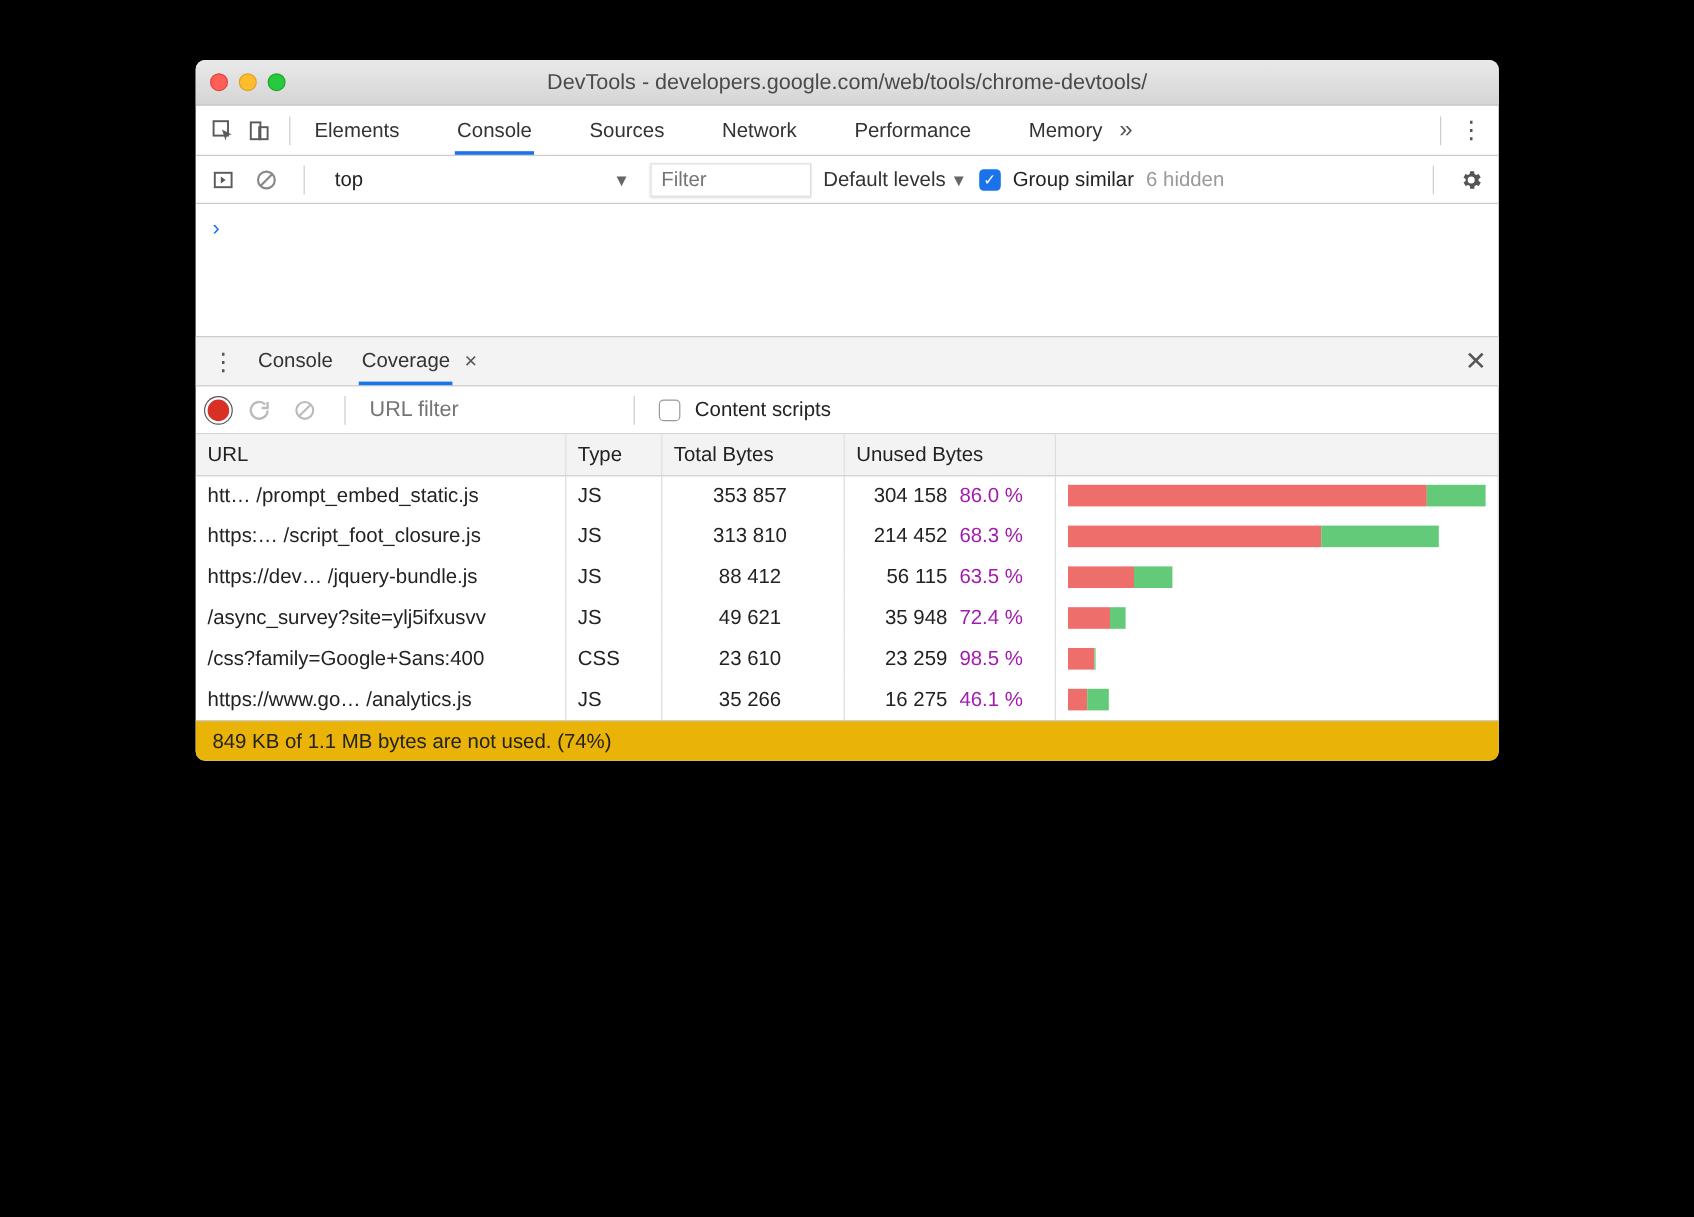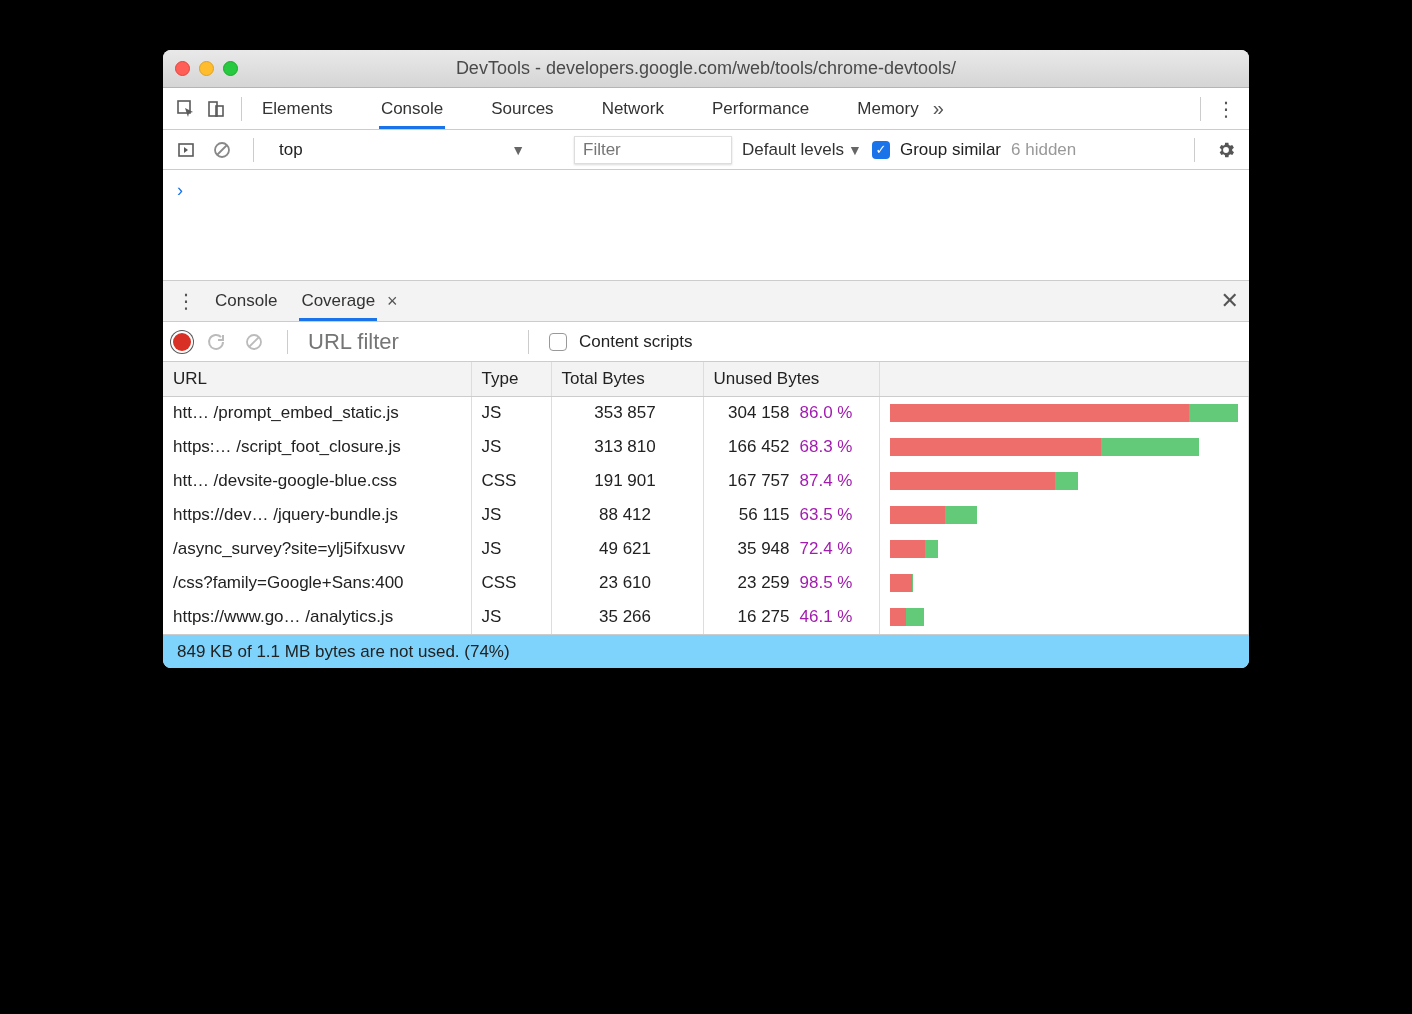--- a/index.html
+++ b/index.html
@@ -68,29 +68,28 @@
     font-size:17px;
   }
   .ctx-select {
     display:flex; align-items:center; justify-content:space-between;
     border:1px solid transparent;
     width: 260px; height:28px;
     padding:0 6px;
   }
   .ctx-select .arrow { color:#666; font-size:14px; }
   .filter-input {
-    width: 158px; height: 28px;
+    width: 134px; height: 28px;
     background:#fff;
     border:1px solid #ddd;
     padding:0 8px;
     color:#888;
     font-size:17px;
     font-family:inherit;
     box-shadow: 0 1px 2px rgba(0,0,0,.15);
-    margin-left: 32px;
   }
   .levels { display:flex; align-items:center; gap:4px; color:#333; }
   .levels .arrow { color:#666; font-size:14px; }
   .chk {
     width:18px; height:18px; border-radius:4px;
     background:#1a73e8; display:flex; align-items:center; justify-content:center; color:#fff; font-size:13px;
   }
   .hidden-count { color:#999; }
   .gear svg { width:20px; height:20px; color:#555; }
   
@@ -112,21 +111,21 @@
   .cov-toolbar {
     height: 40px;
     border-bottom: 1px solid #ccc;
     display:flex; align-items:center;
     padding: 0 10px; gap: 12px;
   }
   .record { width:18px; height:18px; border-radius:50%; background:#d93025; box-shadow: 0 0 0 2px #fff, 0 0 0 3px #555; }
   .ghost { color:#bbb; }
   .urlfilter {
     width: 200px; height:28px; border:none; outline:none; background:transparent;
-    font-size:22px; font-family:inherit; color:#888;
+    font-size:18px; font-family:inherit; color:#888;
   }
   .cb { width:18px; height:18px; border:1px solid #999; border-radius:4px; background:#fff; }
   
   .cov-table { width:100%; border-collapse:collapse; table-layout:fixed; }
   .cov-table th, .cov-table td {
     border-right:1px solid #ddd;
     padding: 6px 10px;
     text-align:left;
     font-weight:normal;
     font-size:17px;
@@ -148,21 +147,21 @@
   .unused-cell { display:flex; gap:10px; }
   .unused-bytes { width: 76px; text-align:right; display:inline-block; }
   .unused-pct { color:#a21caf; }
   .bar { height:18px; display:flex; width:100%; }
   .bar .red { background:#ee6e6b; height:100%; }
   .bar .green { background:#63ca7a; height:100%; }
   
   .statusbar {
     height:34px;
     border-top:1px solid #ccc;
-    background:#7dd3fc;
+    background:#eab308;
     display:flex; align-items:center; padding:0 14px;
     font-size:17px;
   }
 </style>
 </head>
 <body>
 
 <div class="window">
 
   <div class="titlebar">
@@ -304,49 +303,32 @@
               <div class="green" style="width:14.044939057302813%"></div>
             </div>
           </td>
         </tr>
         <tr>
           <td class="col-url">https:… /script_foot_closure.js</td>
           <td class="col-type">JS</td>
           <td class="col-total">313 810</td>
           <td class="col-unused">
             <div class="unused-cell">
-              <span class="unused-bytes">166 452</span>
+              <span class="unused-bytes">214 452</span>
               <span class="unused-pct">68.3 %</span>
             </div>
           </td>
           <td class="col-viz">
             <div class="bar" style="width:88.68271646456054%">
               <div class="red" style="width:68.33816640642428%"></div>
               <div class="green" style="width:31.66183359357572%"></div>
             </div>
           </td>
         </tr>
         <tr>
-          <td class="col-url">htt… /devsite-google-blue.css</td>
-          <td class="col-type">CSS</td>
-          <td class="col-total">191 901</td>
-          <td class="col-unused">
-            <div class="unused-cell">
-              <span class="unused-bytes">167 757</span>
-              <span class="unused-pct">87.4 %</span>
-            </div>
-          </td>
-          <td class="col-viz">
-            <div class="bar" style="width:54.23122899928502%">
-              <div class="red" style="width:87.41851267059577%"></div>
-              <div class="green" style="width:12.581487329404226%"></div>
-            </div>
-          </td>
-        </tr>
-        <tr>
           <td class="col-url">https://dev… /jquery-bundle.js</td>
           <td class="col-type">JS</td>
           <td class="col-total">88 412</td>
           <td class="col-unused">
             <div class="unused-cell">
               <span class="unused-bytes">56 115</span>
               <span class="unused-pct">63.5 %</span>
             </div>
           </td>
           <td class="col-viz">

